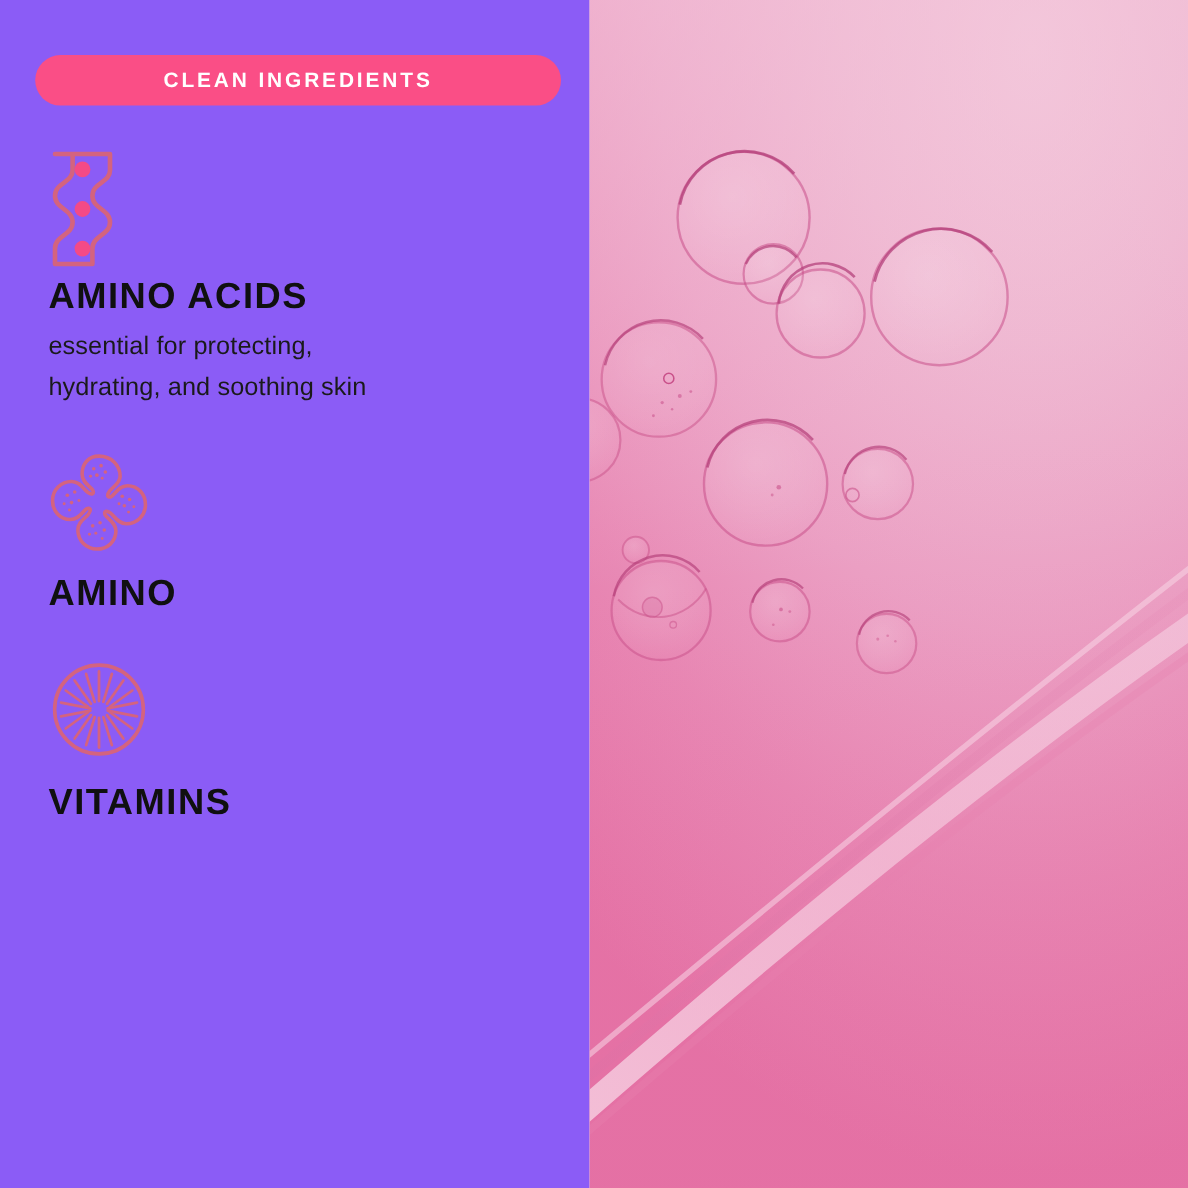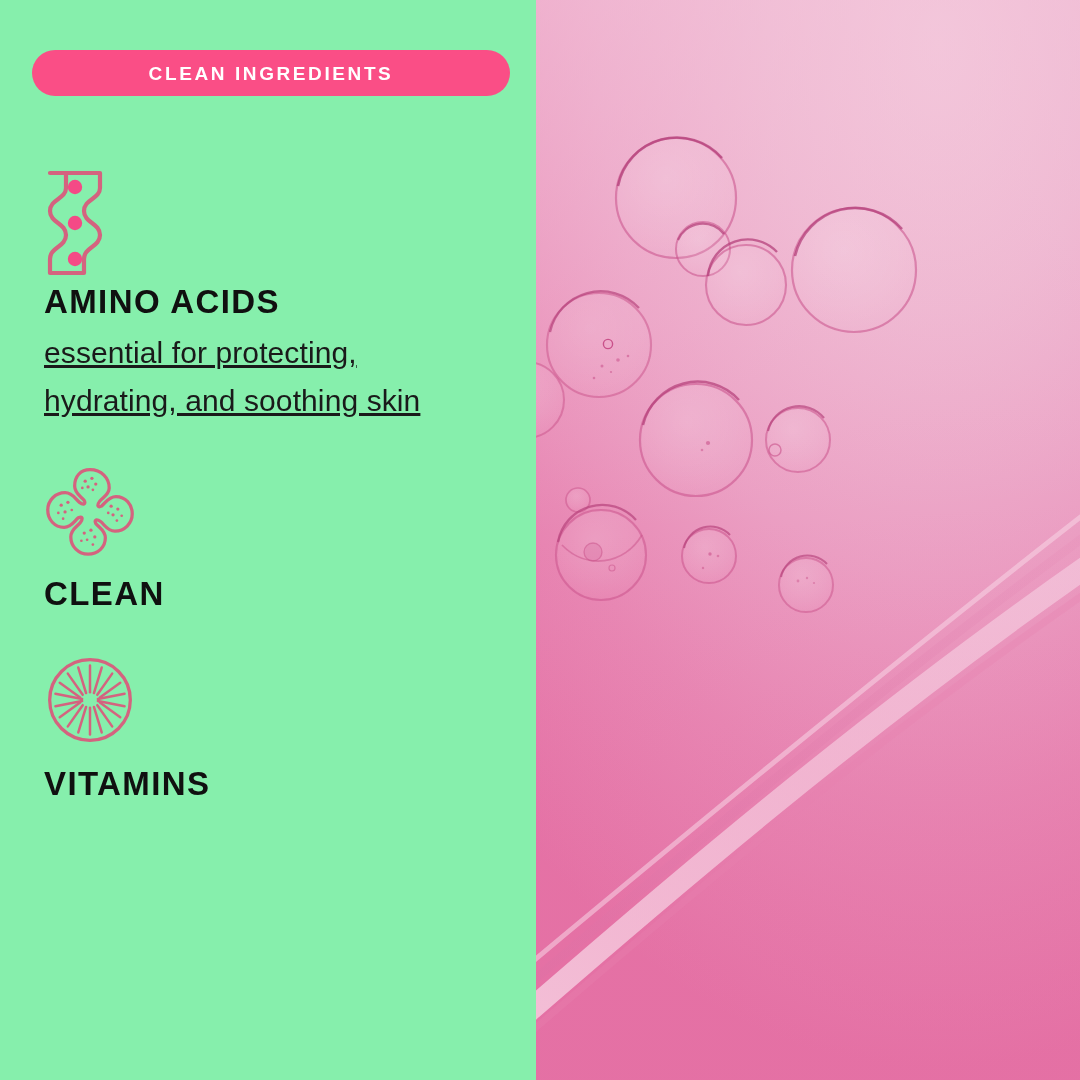--- a/index.html
+++ b/index.html
@@ -8,21 +8,21 @@
     background:#ffffff;
     font-family:"Liberation Sans", sans-serif;
     overflow:hidden;
   }
   .page{position:relative;width:1080px;height:1080px;display:flex;}
 
   
   .left{
     position:relative;
     width:536px;height:1080px;
-    background:#86efac;
+    background:#8b5cf6;
     flex:0 0 536px;
   }
 
   .badge{
     position:absolute;
     left:32px;top:50px;
     width:478px;height:46px;
     background:#fa4e86;
     border-radius:23px;
     display:flex;align-items:center;justify-content:center;
@@ -30,43 +30,42 @@
   }
   .badge-label{
     color:#ffffff;
     font-size:19px;
     font-weight:600;
     letter-spacing:2.6px;
     line-height:1;
     white-space:nowrap;
   }
 
-  .items{position:absolute;left:0;top:168px;width:436px;}
+  .items{position:absolute;left:0;top:135px;width:436px;}
   .item{position:relative;padding-left:42px;margin-bottom:14px;}
   .icon-wrap{width:96px;height:110px;display:block;margin-bottom:6px;}
   .icon-wrap svg{display:block;}
 
   .item-title{
     font-size:33px;
     font-weight:700;
     color:#101010;
     letter-spacing:1.4px;
     line-height:1.1;
     margin:0 0 9px 2px;
   }
   .item-desc{
-    font-size:30px;
+    font-size:23px;
     font-weight:400;
     color:#1a1a1a;
     line-height:1.58;
     letter-spacing:0.1px;
     margin:0 0 0 2px;
     max-width:430px;
     white-space:pre-line;
-    text-decoration:underline;
   }
 
   
   .item.amino{margin-bottom:36px;}
   .item.omegas{margin-bottom:38px;}
 
   
   .right{
     position:relative;
     width:544px;height:1080px;
@@ -150,21 +149,21 @@
 
               <circle cx="44" cy="74" r="1.7"></circle>
                 <circle cx="51" cy="71" r="1.7"></circle>
               <circle cx="55" cy="78" r="1.7"></circle>
                 <circle cx="47" cy="81" r="1.4"></circle>
               <circle cx="41" cy="82" r="1.4"></circle>
                 <circle cx="53" cy="86" r="1.4"></circle>
             </g>
           </svg>
         </span>
-        <div class="item-title">CLEAN</div>
+        <div class="item-title">AMINO</div>
       </div>
 
       <div class="item vitamins">
         <span class="icon-wrap">
           <svg width="96" height="100" viewBox="0 0 100 100" fill="none" xmlns="http://www.w3.org/2000/svg">
             <circle cx="50" cy="50" r="42" stroke="#d4637f" stroke-width="3.4" fill="none"></circle>
             <g stroke="#d4637f" stroke-width="2.6" stroke-linecap="round">
               <line x1="50" y1="14" x2="50" y2="42"></line>
               <line x1="62.2" y1="16.2" x2="54.1" y2="42.8"></line>
               <line x1="73.1" y1="22.5" x2="57.6" y2="44.6"></line>

